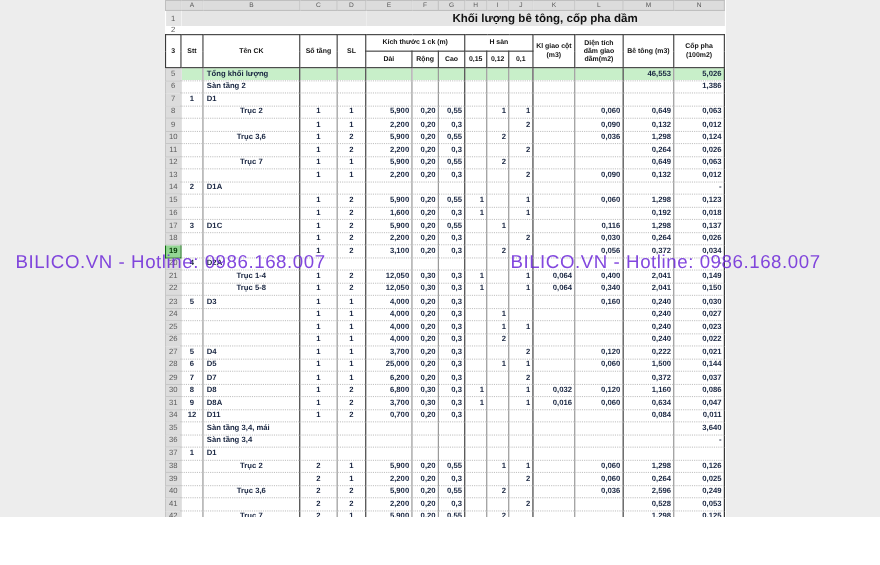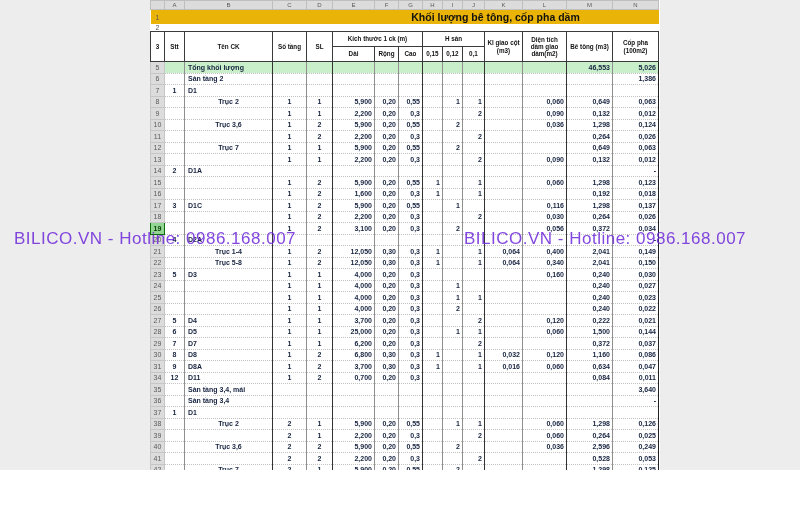--- a/index.html
+++ b/index.html
@@ -9,21 +9,21 @@
 
   
   .sheet{position:absolute;left:150px;top:0;width:510px;height:470px;background:#fff;}
   table.grid{border-collapse:collapse;table-layout:fixed;width:508px;}
   table.grid td{padding:0 2px;font-size:7px;line-height:1;white-space:nowrap;overflow:hidden;}
 
   
   tr.letters td{height:8px;background:#dcdcdc;border:1px solid #bfbfbf;color:#5a5a5a;
                 font-size:6px;text-align:center;font-weight:normal;}
   
-  tr.titlerow td{height:14px;border:none;background:#eab308;}
+  tr.titlerow td{height:14px;border:none;background:#e5e5e5;}
   tr.titlerow td.title{font-size:10.5px;font-weight:bold;color:#111;text-align:center;white-space:nowrap;}
   tr.blankrow td{height:6px;border:none;background:#fff;}
   td.rn{background:#dcdcdc;border:1px solid #c6c6c6;color:#5a5a5a;font-size:6px;
         text-align:center;font-weight:normal;}
   td.rn.sel{background:#93d693;border:1px solid #0c6e0c;color:#063b06;font-weight:bold;}
 
   
   tr.hdr td{border:1px solid #3a3a3a;background:#fff;font-weight:bold;color:#111;
             text-align:center;font-size:6.3px;line-height:1.15;white-space:normal;
             padding:0 1px;vertical-align:middle;}

